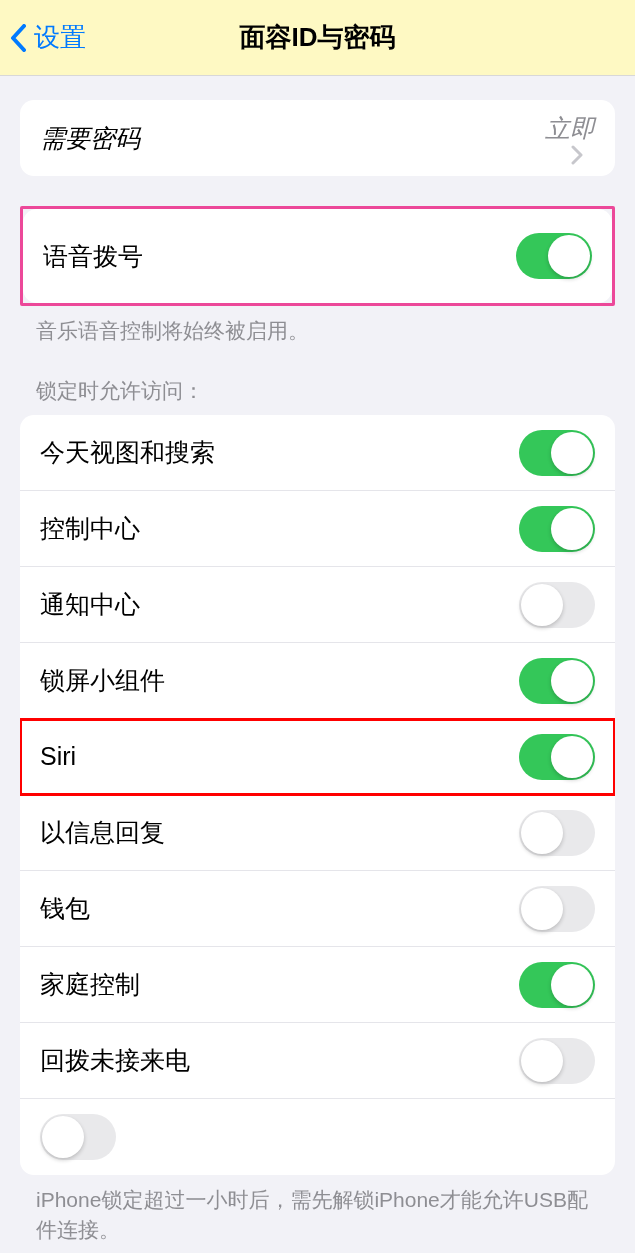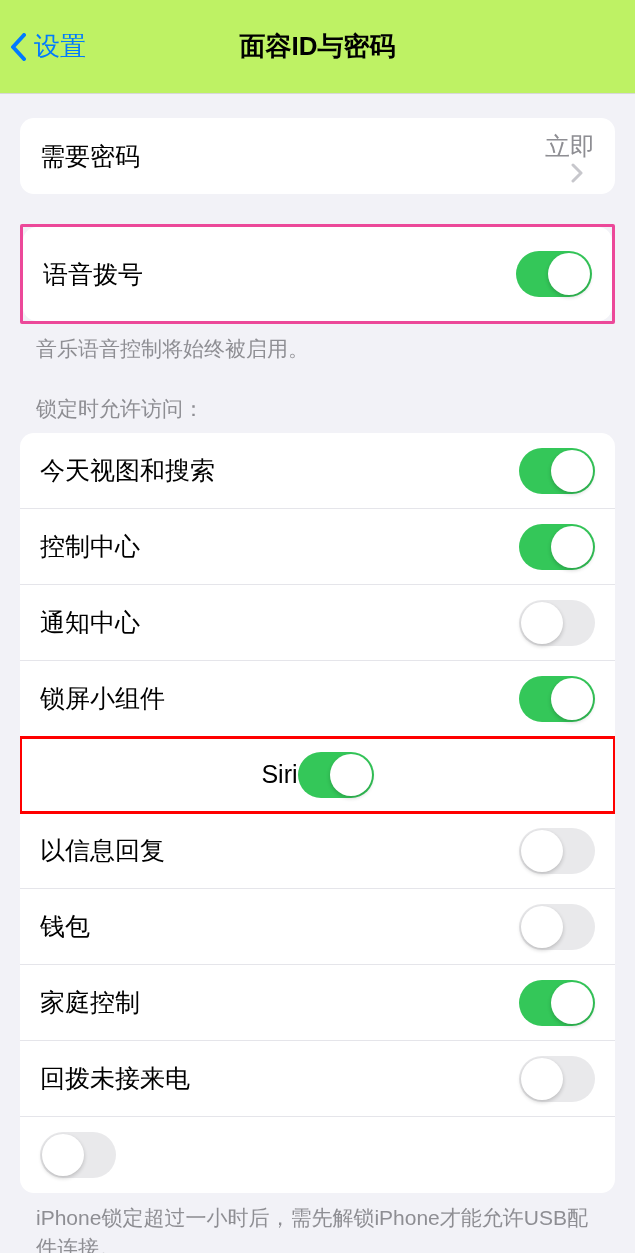--- a/index.html
+++ b/index.html
@@ -10,22 +10,22 @@
     body {
       font-family: -apple-system, BlinkMacSystemFont, "Helvetica Neue", sans-serif;
       background: #f2f2f7;
       width: 635px;
       height: 1253px;
       overflow: hidden;
     }
     .header {
       display: flex;
       align-items: center;
-      height: 94px;
-      background: #bef264;
+      height: 76px;
+      background: #fef9c3;
       border-bottom: 1px solid #d8d8d8;
       position: relative;
     }
     .back-btn {
       display: flex;
       align-items: center;
       padding-left: 10px;
       color: #007aff;
       font-size: 26px;
     }
@@ -46,20 +46,21 @@
       padding: 0;
     }
     .group {
       background: #fff;
       border-radius: 14px;
       margin: 30px 20px 0 20px;
       overflow: hidden;
     }
     .group-first {
       margin-top: 24px;
+      font-style: italic;
     }
     .row {
       display: flex;
       align-items: center;
       justify-content: space-between;
       padding: 0 20px;
       min-height: 76px;
       border-bottom: 1px solid #e5e5ea;
     }
     .row:last-child {
@@ -131,21 +132,20 @@
     .group-highlight .inner {
       background: #fff;
       border-radius: 14px;
       overflow: hidden;
     }
     .row-highlight {
       outline: 3px solid #ff0000;
       outline-offset: -2px;
       position: relative;
       z-index: 1;
-      justify-content: center;
     }
   </style>
 </head>
 <body>
 
 <div class="header">
   <div class="back-btn">
     <svg class="chevron-left" viewBox="0 0 16 28" fill="none">
       <path d="M14 2 L3 14 L14 26" stroke="#007aff" stroke-width="4" stroke-linecap="round" stroke-linejoin="round"></path>
     </svg>

